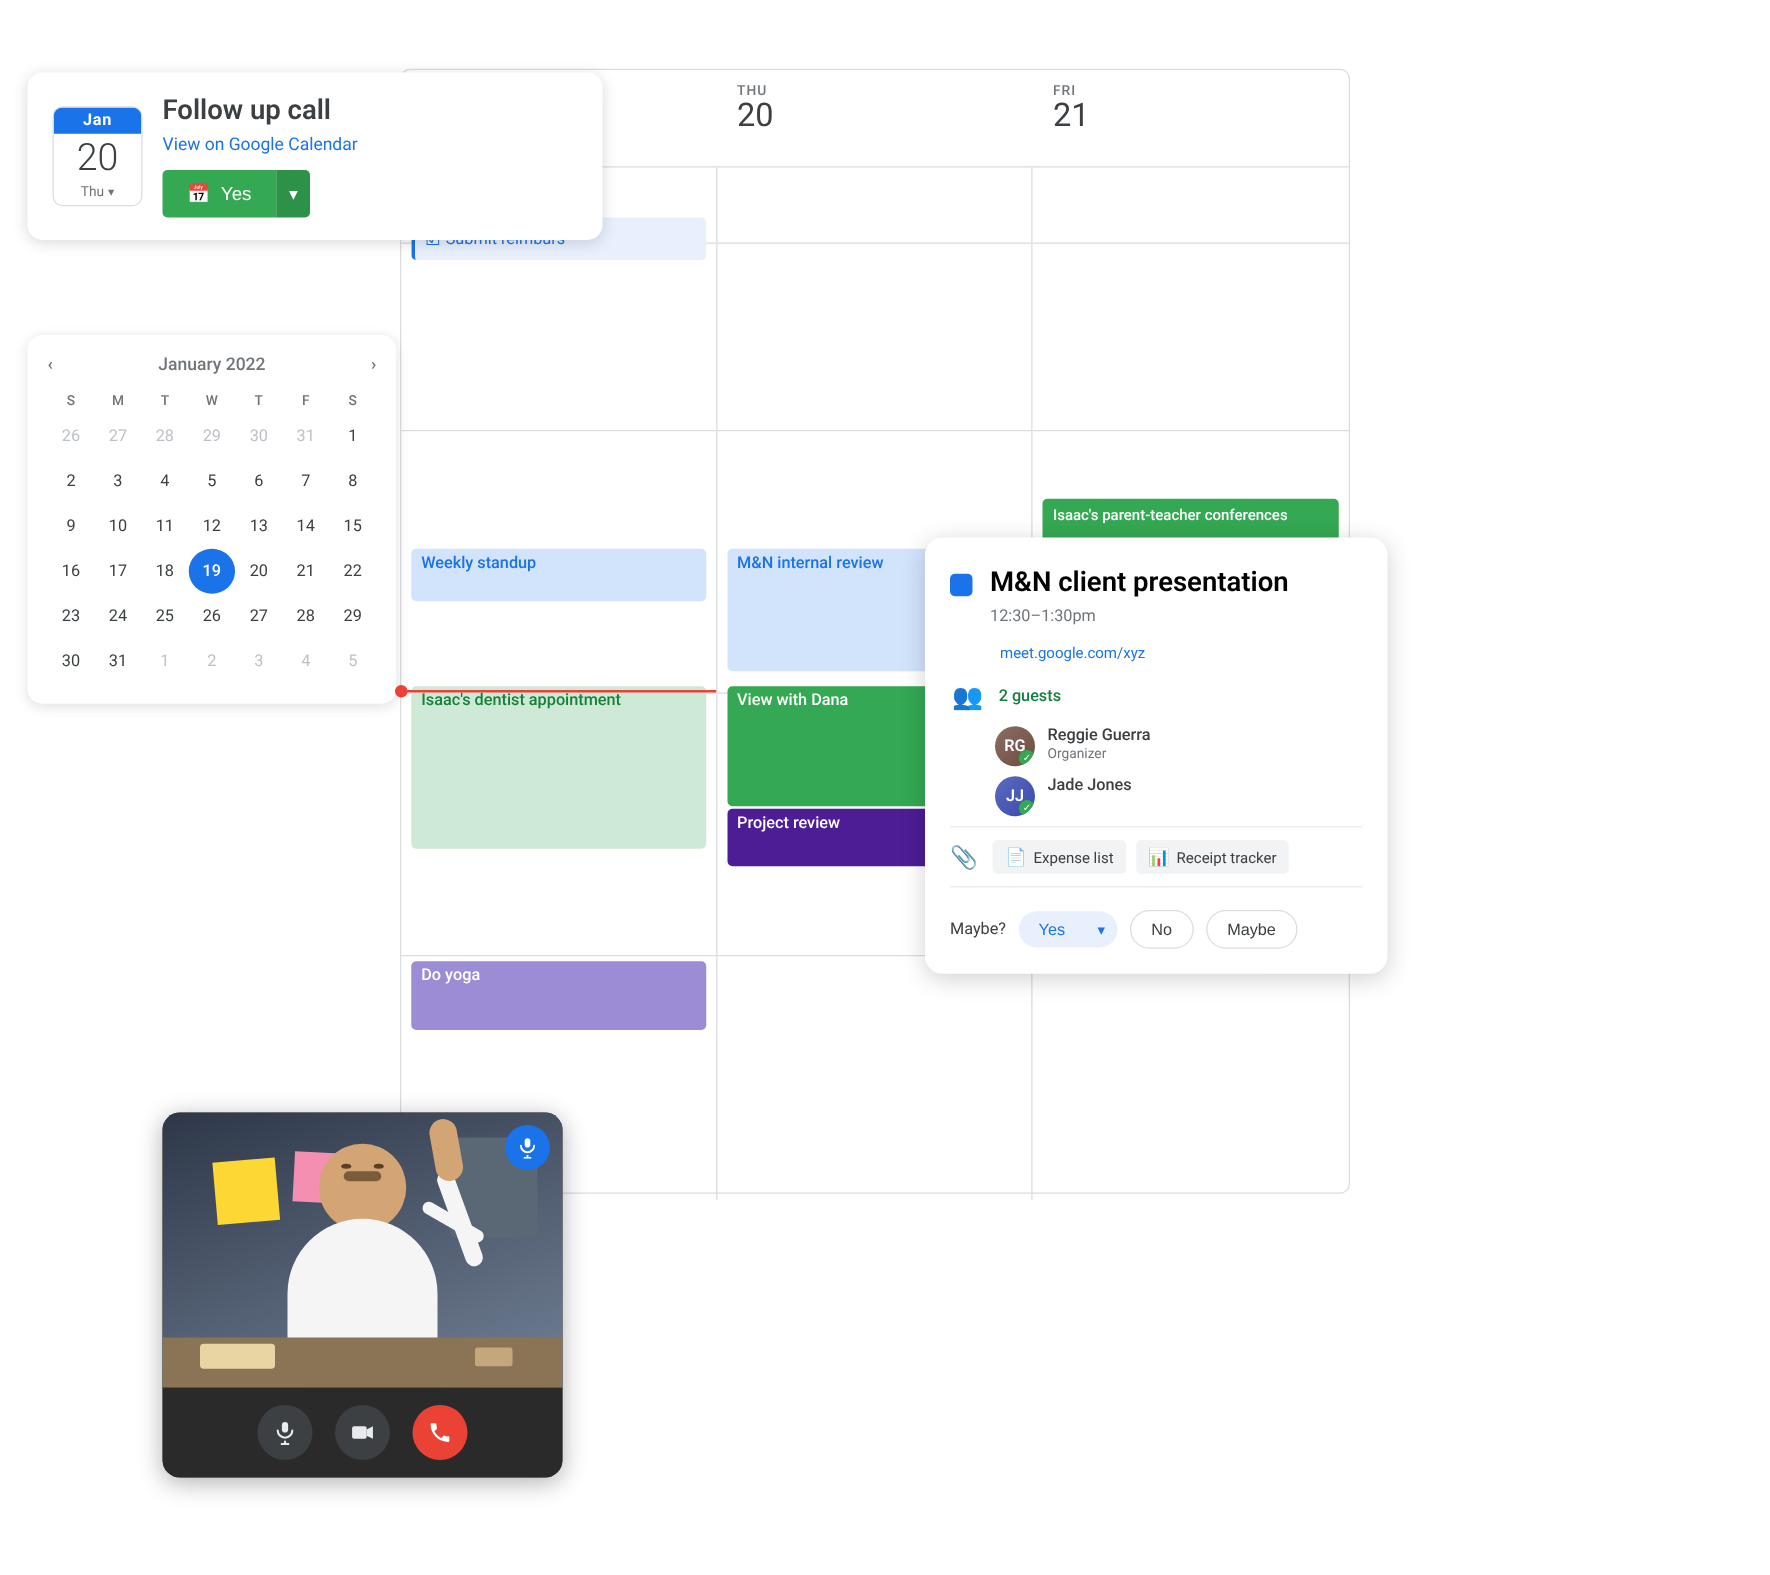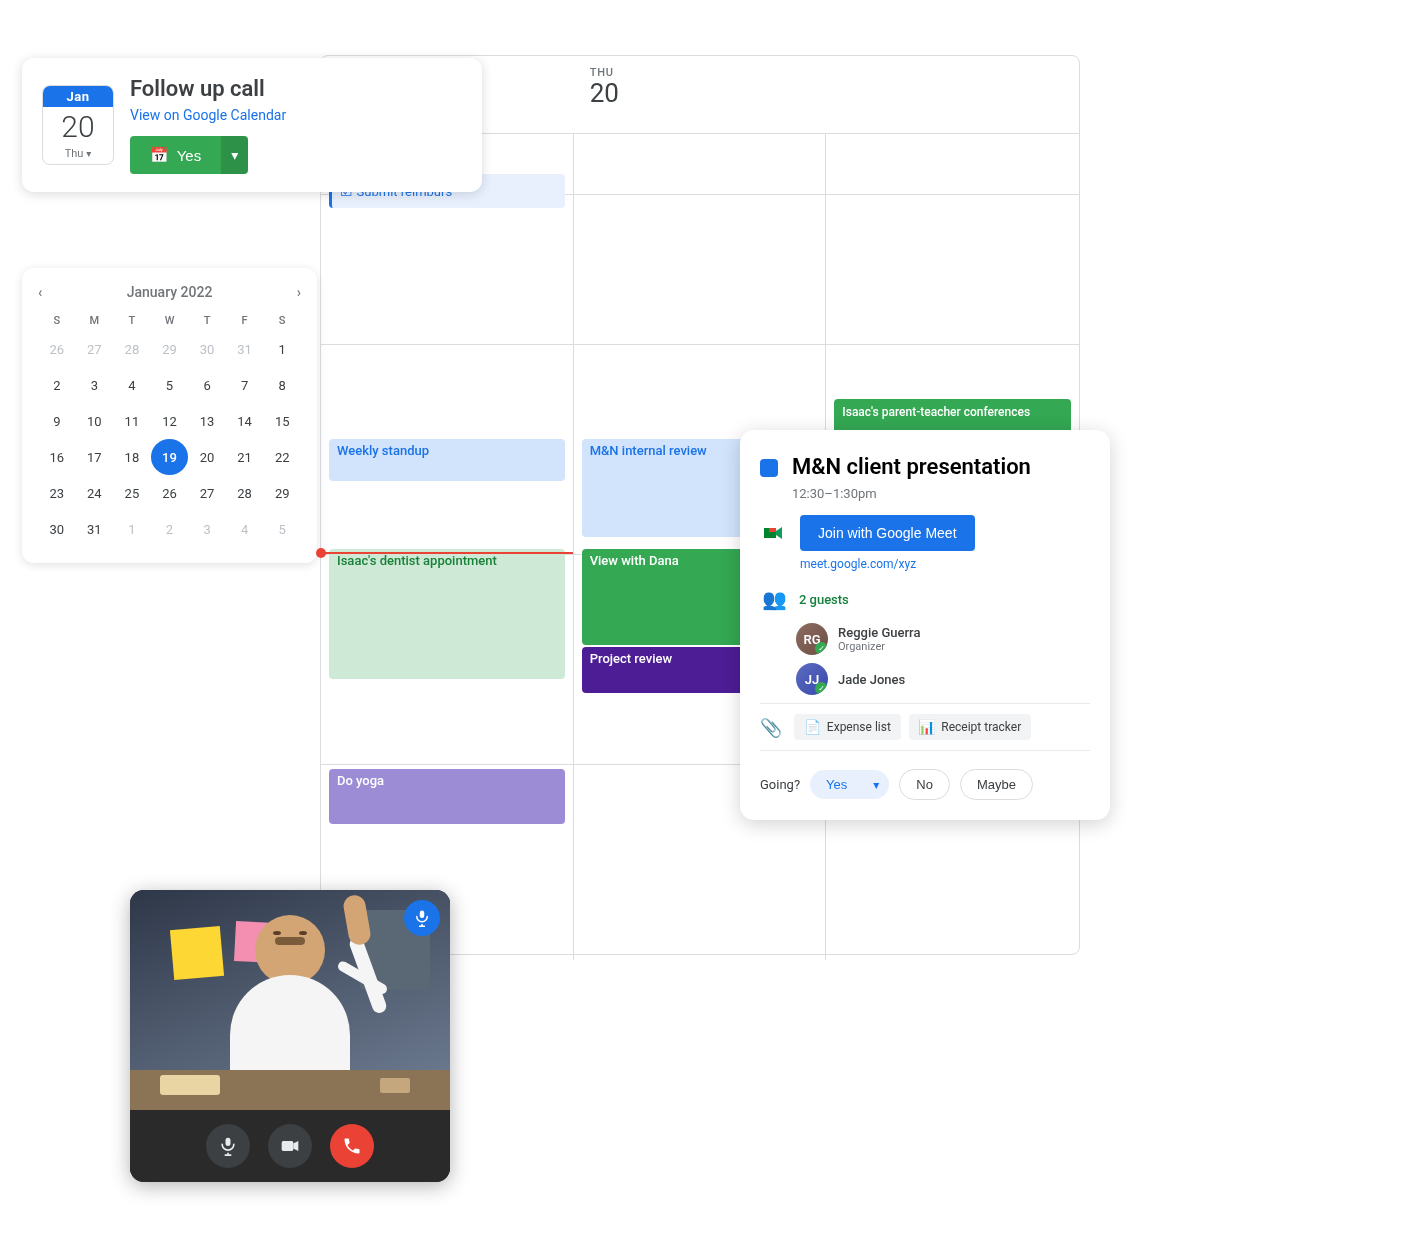--- a/index.html
+++ b/index.html
@@ -318,21 +318,21 @@
       display: flex;
       align-items: center;
       gap: 12px;
       margin-bottom: 12px;
       padding-left: 2px;
     }
     .guests-icon { color: #5f6368; font-size: 20px; }
     .guests-label { font-size: 13px; color: #15803d; font-weight: 500; }
     .guest-item {
       display: flex;
-      align-items: center;
+      align-items: flex-start;
       gap: 10px;
       margin-bottom: 8px;
       padding-left: 36px;
     }
     .avatar {
       width: 32px; height: 32px;
       border-radius: 50%;
       background: #bdc1c6;
       position: relative;
       overflow: hidden;
@@ -571,20 +571,24 @@
     <div class="cal-day-header today">
       <div class="day-name">WED</div>
       <div class="day-num">19</div>
     </div>
 
     <div class="cal-day-header">
       <div class="day-name">THU</div>
       <div class="day-num">20</div>
     </div>
 
+    <div class="cal-day-header">
+      <div class="day-name">FRI</div>
+      <div class="day-num">21</div>
+    </div>
   </div>
 
   <div class="cal-body">
 
     <div class="cal-col">
 
       <div class="cal-row-divider" style="top:60px"></div>
       <div class="cal-row-divider" style="top:210px"></div>
       <div class="cal-row-divider" style="top:420px"></div>
       <div class="cal-row-divider" style="top:630px"></div>
@@ -741,31 +745,20 @@
 </div>
 
 <div class="event-detail-card">
 
   <div class="event-detail-header">
     <div class="event-color-dot"></div>
     <div class="event-detail-title">M&amp;N client presentation</div>
   </div>
   <div class="event-detail-time">12:30–1:30pm</div>
 
-  <div class="meet-row">
-
-    <svg class="meet-logo" viewBox="0 0 28 28" fill="none" xmlns="http://www.w3.org/2000/svg">
-      <rect width="28" height="28" rx="4" fill="white"></rect>
-      <path d="M4 9h12v10H4z" fill="#00832d"></path>
-      <path d="M16 12l6-4v12l-6-4z" fill="#0f9d58"></path>
-      <path d="M4 9h12v4H4z" fill="#e94235"></path>
-      <path d="M4 9h5v10H4z" fill="#00832d"></path>
-    </svg>
-    <button class="btn-meet">Join with Google Meet</button>
-  </div>
   <div class="meet-url">meet.google.com/xyz</div>
 
   <div class="guests-row">
     <span class="guests-icon">👥</span>
     <span class="guests-label">2 guests</span>
   </div>
 
   <div class="guest-item">
     <div class="avatar avatar-rg">
       <div class="avatar-face">RG</div>
@@ -793,21 +786,21 @@
       <span class="icon-docs">📄</span>
       <span>Expense list</span>
     </div>
     <div class="attach-chip">
       <span class="icon-sheets">📊</span>
       <span>Receipt tracker</span>
     </div>
   </div>
 
   <div class="going-row">
-    <span class="going-label">Going?</span>
+    <span class="going-label">Maybe?</span>
     <div class="btn-going-group">
       <button class="btn-going-main">Yes</button>
       <button class="btn-going-drop">▾</button>
     </div>
     <button class="btn-going">No</button>
     <button class="btn-going">Maybe</button>
   </div>
 </div>
 
 <div class="video-card">

